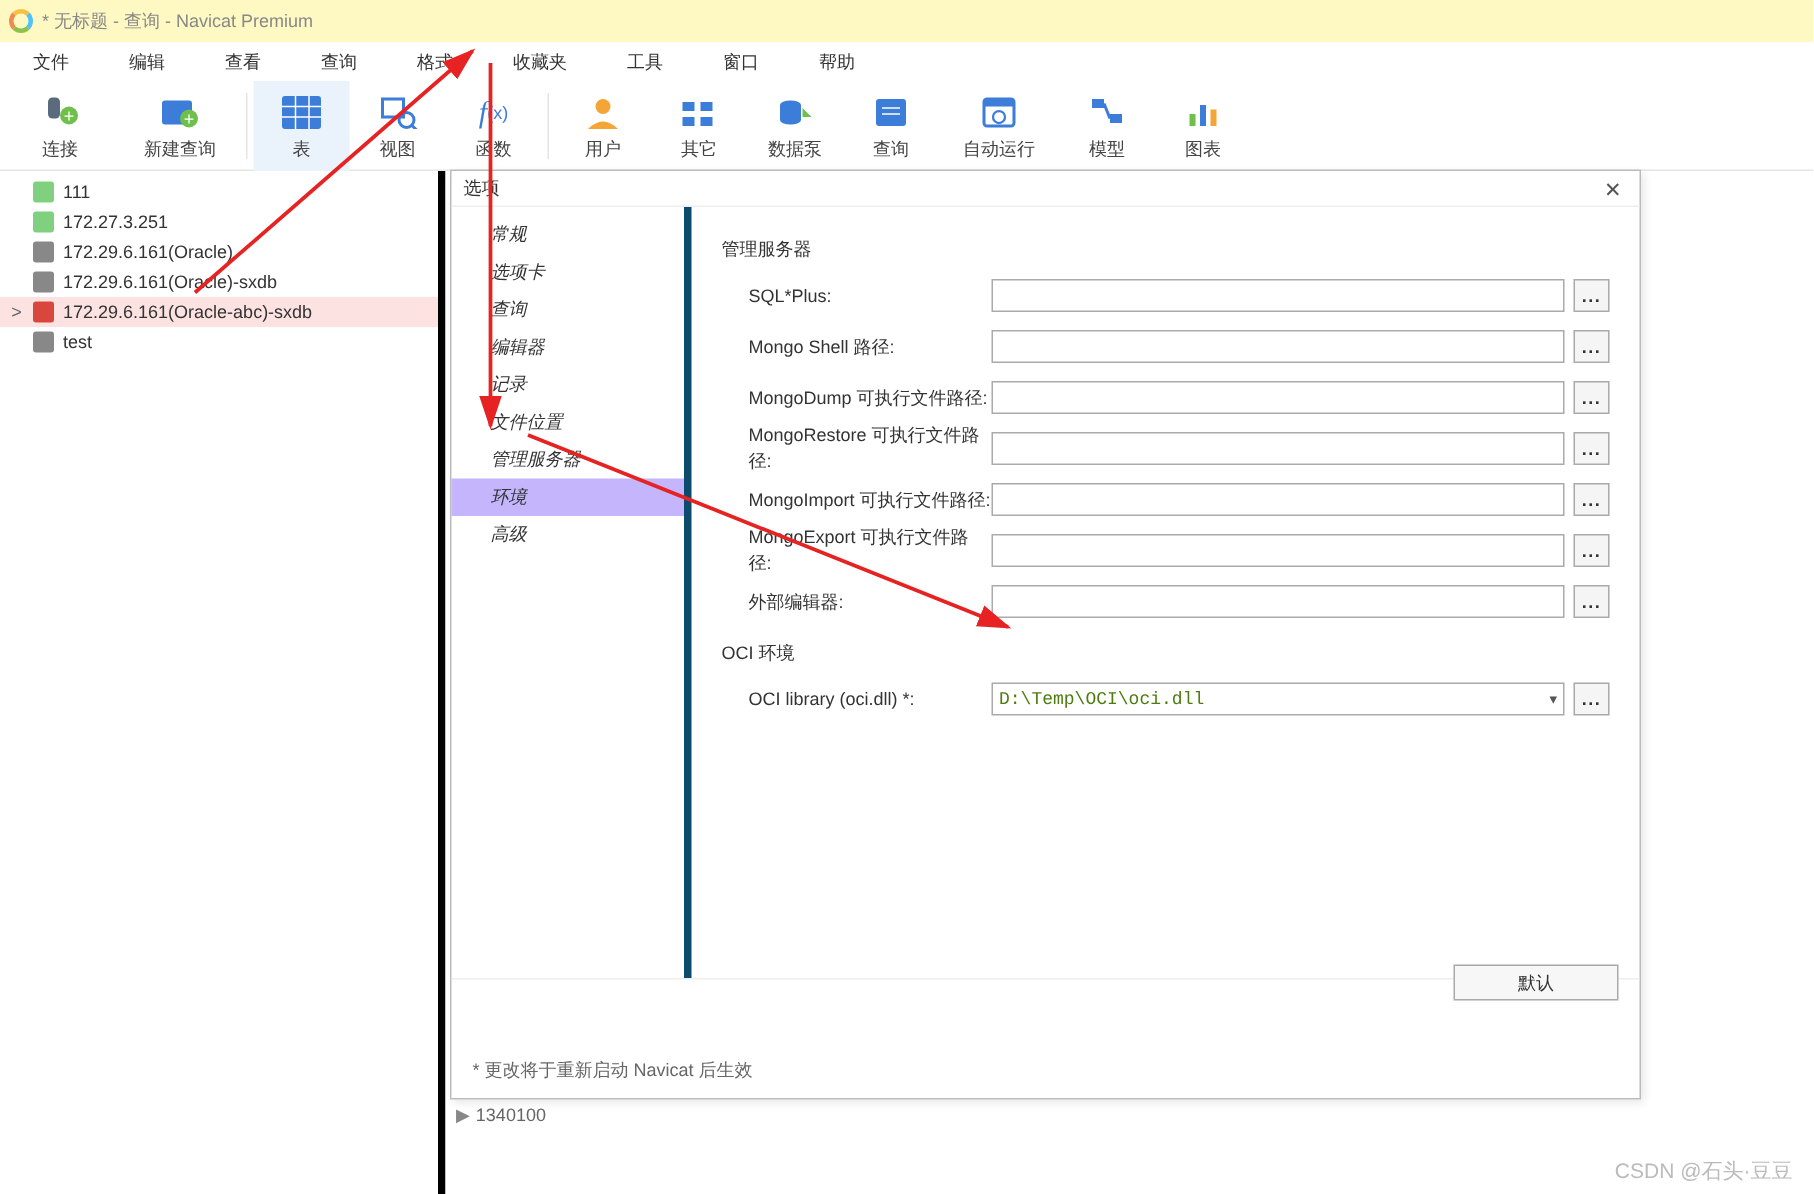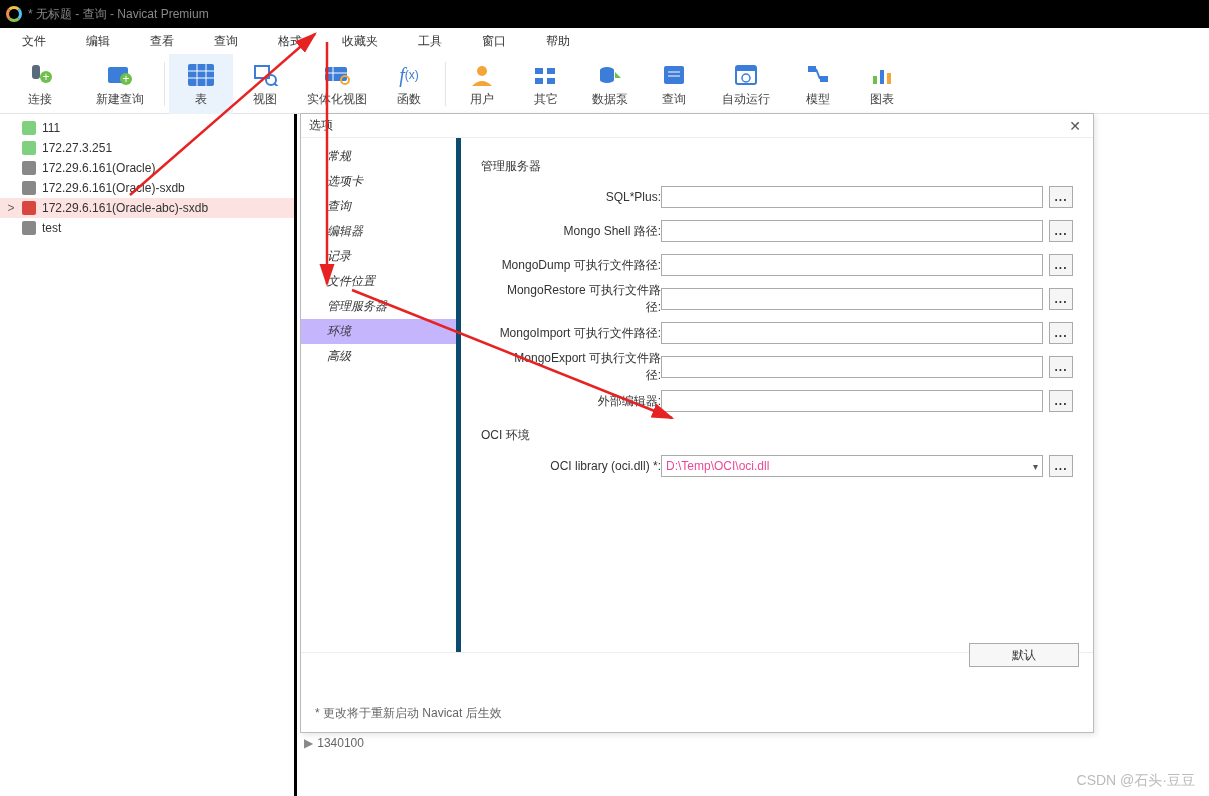--- a/index.html
+++ b/index.html
@@ -1,48 +1,48 @@
 <!DOCTYPE html>
 <html><head>
 <meta charset="utf-8">
 <style>
 *{box-sizing:border-box;margin:0;padding:0;font-family:"Microsoft YaHei","Segoe UI",sans-serif;font-size:12px;}
 body{width:1209px;height:796px;background:#fff;position:relative;overflow:hidden;color:#333;}
-.titlebar{height:28px;background:#000000;display:flex;align-items:center;padding-left:6px;color:#888;}
+.titlebar{height:28px;background:#fef9c3;display:flex;align-items:center;padding-left:6px;color:#888;}
 .titlebar .logo{width:16px;height:16px;border-radius:50%;border:3px solid;border-color:#f6c142 #4fc3f7 #8bc34a #ef8a50;margin-right:6px;}
 .menubar{height:26px;display:flex;align-items:center;padding-left:10px;gap:16px;}
 .menubar span{padding:4px 12px;cursor:default;}
 .toolbar{height:60px;display:flex;align-items:center;border-bottom:1px solid #e5e5e5;}
 .tbitem{display:flex;flex-direction:column;align-items:center;justify-content:center;width:64px;height:60px;padding-top:4px;position:relative;}
 .tbitem.wide{width:80px;}
 .tbitem .ico{width:28px;height:24px;display:flex;align-items:center;justify-content:center;position:relative;}
 .tbitem .lbl{margin-top:4px;color:#444;}
 .tbitem.active{background:#eaf3fb;}
 .sep{width:1px;height:44px;background:#e5e5e5;margin:0 4px;}
 .main{display:flex;height:calc(100% - 114px);}
-.sidebar{width:297px;border-right:3px solid #000000;padding-top:4px;}
+.sidebar{width:297px;border-right:5px solid #000000;padding-top:4px;}
 .srow{display:flex;align-items:center;height:20px;padding-left:6px;gap:6px;}
 .srow.sel{background:#fde2e2;}
 .srow .expand{width:10px;text-align:center;color:#666;}
 .srow .dbico{width:14px;height:14px;border-radius:2px;}
 .content{flex:1;background:#fff;}
 .dialog{position:absolute;left:300px;top:113px;width:794px;height:620px;background:#fff;border:1px solid #bbb;box-shadow:2px 2px 6px rgba(0,0,0,.1);display:flex;flex-direction:column;}
 .dlg-title{height:24px;display:flex;align-items:center;justify-content:space-between;padding:0 8px;border-bottom:1px solid #eee;}
 .dlg-close{font-size:14px;color:#555;cursor:pointer;padding:0 4px;}
 .dlg-body{flex:1;display:flex;}
 .dlg-nav{width:160px;border-right:5px solid #0c4a6e;padding-top:6px;font-style:italic;}
 .dlg-nav div{padding:4px 10px 4px 26px;cursor:default;}
 .dlg-nav div.sel{background:#c4b5fd;}
 .dlg-content{flex:1;padding:14px 20px;}
 .section{font-size:12px;color:#333;margin:6px 0 10px;}
 .frow{display:flex;align-items:center;margin-bottom:10px;height:24px;}
-.frow label{width:180px;text-align:right;color:#333;padding-left:18px;}
+.frow label{width:180px;text-align:left;color:#333;padding-left:18px;}
 .frow input,.frow .combo{flex:1;height:22px;border:1px solid #aaa;padding:0 4px;background:#fff;}
 .frow .combo{display:flex;align-items:center;justify-content:space-between;}
-.frow .combo .cv{color:#ec4899;}
+.frow .combo .cv{color:#4d7c0f;font-family:Liberation Mono, monospace;}
 .frow .combo .arrow{color:#555;font-size:10px;}
 .frow .browse{width:24px;height:22px;margin-left:6px;border:1px solid #aaa;background:#f5f5f5;display:flex;align-items:center;justify-content:center;font-weight:bold;letter-spacing:1px;cursor:pointer;}
 .dlg-footer{border-top:1px solid #eee;padding:10px 14px;display:flex;justify-content:space-between;align-items:flex-end;height:80px;}
 .note{color:#666;}
 .btns{display:flex;gap:10px;}
 .btn{min-width:78px;height:24px;border:1px solid #aaa;background:#f7f7f7;display:flex;align-items:center;justify-content:center;cursor:pointer;}
 .btn.primary{border:1px solid #2d7fd3;background:#fff;color:#111;}
 .default-row{position:absolute;right:14px;bottom:65px;}
 svg{display:block;}
 .arrow-svg{position:absolute;pointer-events:none;}
@@ -107,31 +107,20 @@
   <div class="tbitem">
       <div class="ico">
         <svg width="28" height="22">
           <rect x="4" y="2" width="14" height="12" fill="none" stroke="#3b7dd8" stroke-width="2"></rect>
           <circle cx="20" cy="16" r="5" fill="none" stroke="#3b7dd8" stroke-width="2"></circle>
           <line x1="23" y1="19" x2="27" y2="23" stroke="#3b7dd8" stroke-width="2"></line>
         </svg>
       </div>
       <div class="lbl">视图</div>
     </div>
-  <div class="tbitem wide">
-      <div class="ico">
-        <svg width="28" height="22">
-          <rect x="2" y="3" width="22" height="14" fill="#3b7dd8" rx="2"></rect>
-          <line x1="2" y1="9" x2="24" y2="9" stroke="#fff"></line>
-          <line x1="10" y1="3" x2="10" y2="17" stroke="#fff"></line>
-          <circle cx="22" cy="16" r="4" fill="none" stroke="#f3a536" stroke-width="2"></circle>
-        </svg>
-      </div>
-      <div class="lbl">实体化视图</div>
-    </div>
   <div class="tbitem">
       <div class="ico">
         <span style="font-family:serif;font-style:italic;font-size:20px;color:#3b7dd8;">f</span>
         <span style="font-size:12px;color:#3b7dd8;">(x)</span>
       </div>
       <div class="lbl">函数</div>
     </div>
   <div class="sep"></div>
   <div class="tbitem">
       <div class="ico">

